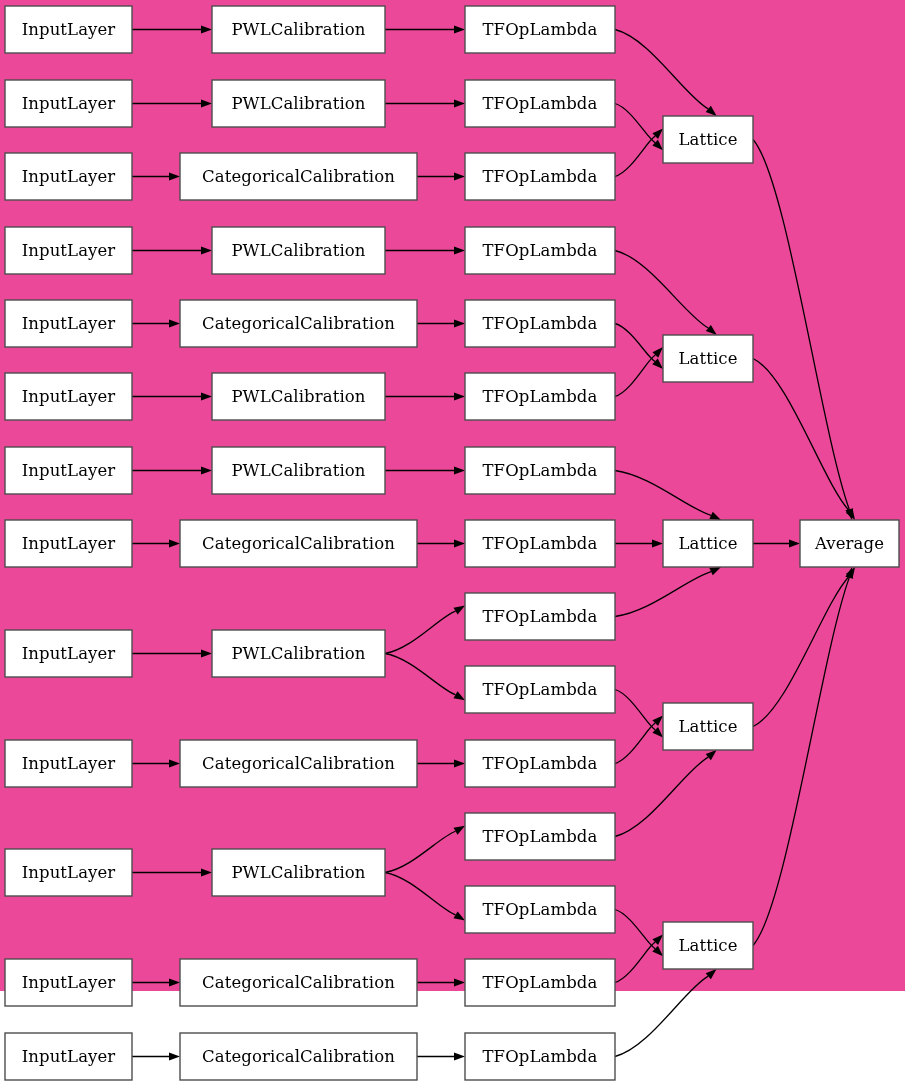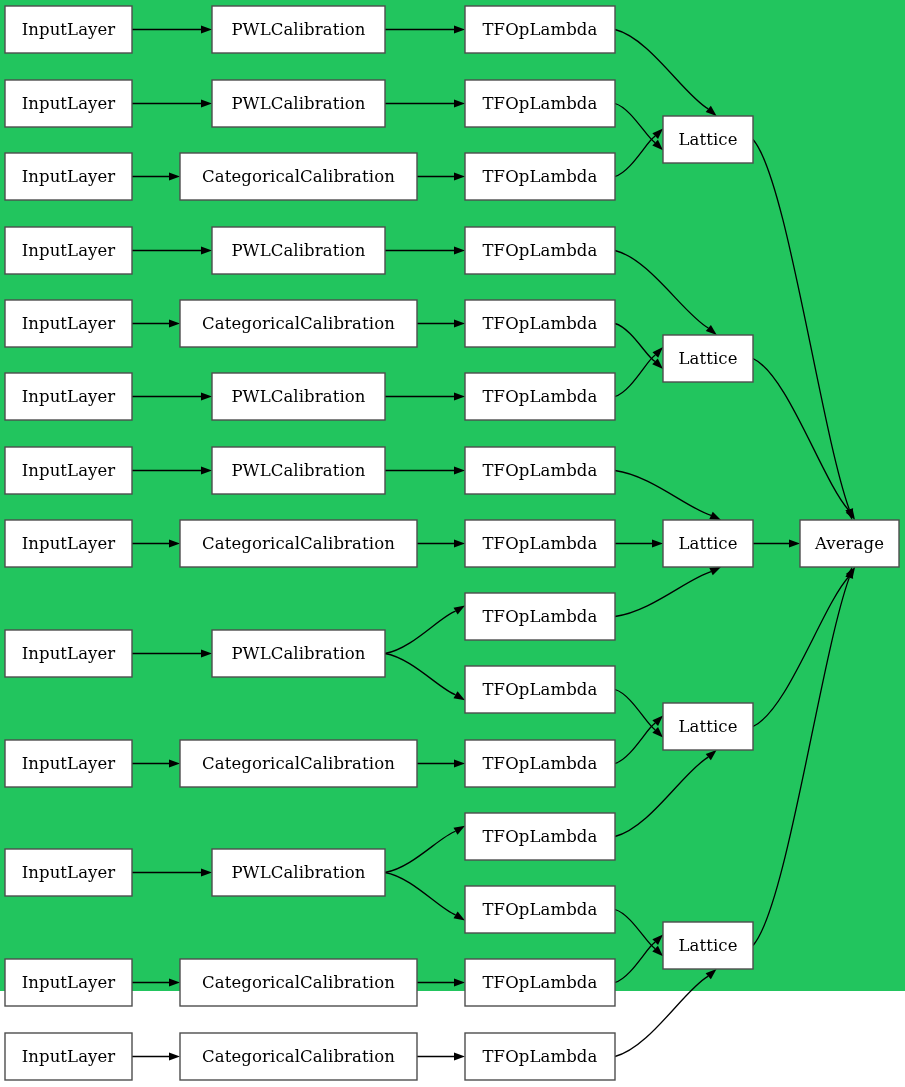--- a/index.html
+++ b/index.html
@@ -11,21 +11,21 @@
   body {
     width: 905px;
     height: 1087px;
     font-family: "DejaVu Serif", "Liberation Serif", serif;
     overflow: hidden;
   }
   #graph-root {
     position: relative;
     width: 905px;
     height: 991px;
-    background: #22c55e;
+    background: #ec4899;
   }
   svg#graph-svg {
     position: absolute;
     top: 0;
     left: 0;
     width: 905px;
     height: 1087px;
     display: block;
   }
   .node-rect {

